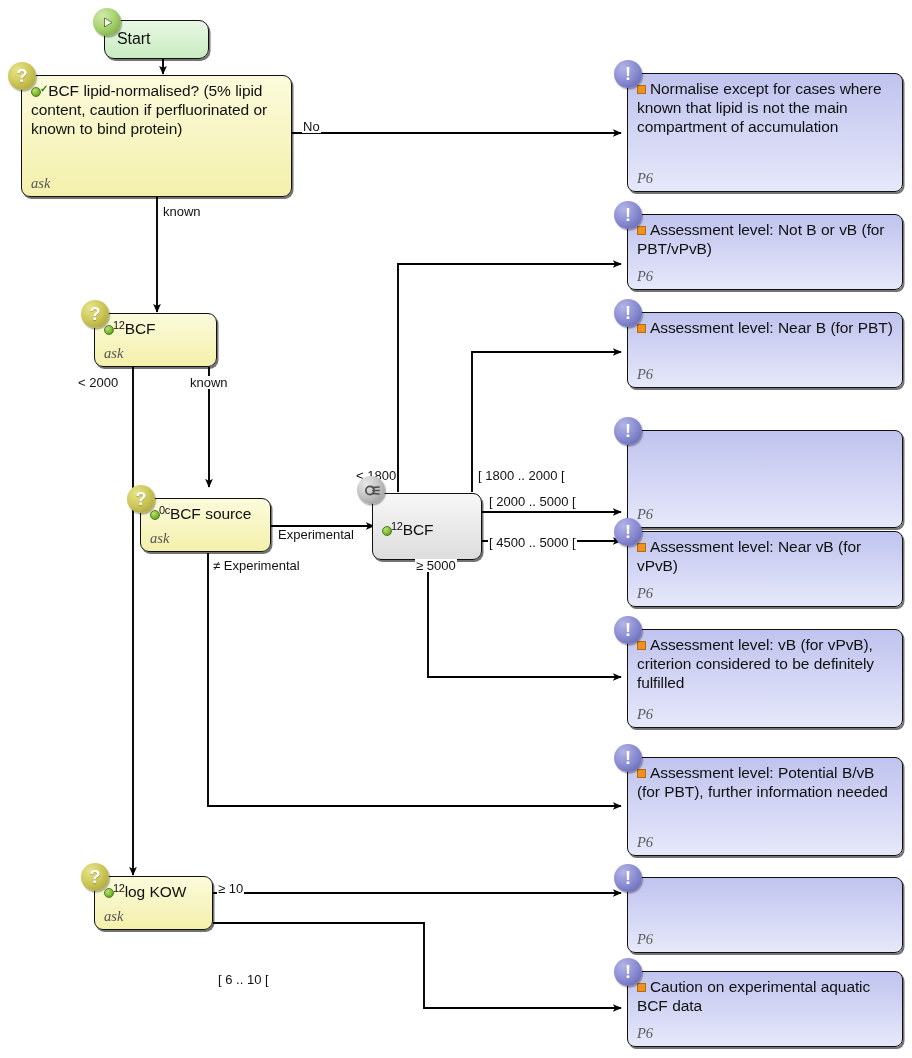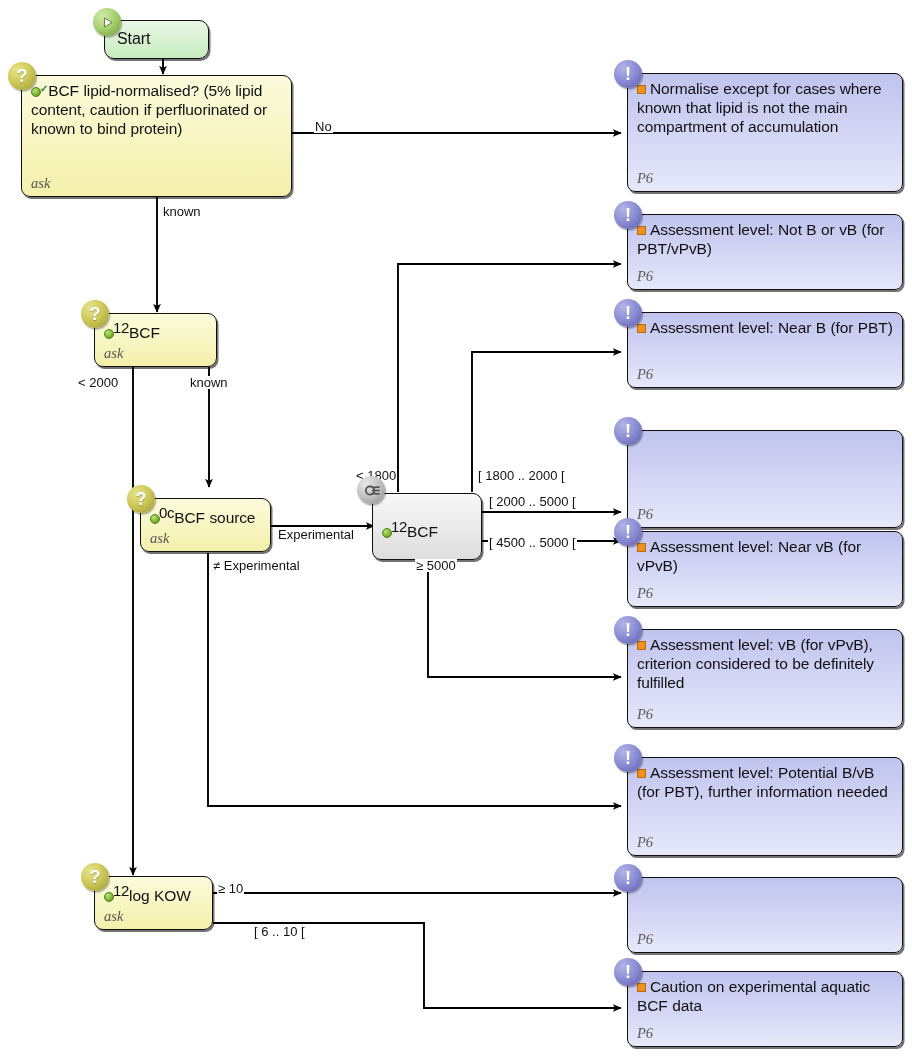--- a/index.html
+++ b/index.html
@@ -62,21 +62,21 @@
     font-style: italic;
     color: #555;
     margin-top: auto;
     padding-top: 2px;
     font-family: Liberation Serif, serif;
   }
   .n-info .subtitle { color: #5a5a5a; }
 
   
   .sup {
-    font-size: 15px;
+    font-size: 11px;
     vertical-align: 5px;
     letter-spacing: -0.3px;
     margin-left: -1px;
   }
   .greendot {
     display: inline-block;
     width: 10px; height: 10px;
     border-radius: 50%;
     background: radial-gradient(circle at 33% 30%, #b9e27a 0%, #7ab52e 60%, #4e7d16 100%);
     border: 0.5px solid #4e7d16;
@@ -176,33 +176,33 @@
       <path d="M481,541 L621,541"></path>
        info6 --&gt;
       <path d="M428,561 L428,677 L621,677"></path>
        info8 --&gt;
       <path d="M213,893 L621,893"></path>
        info9 --&gt;
       <path d="M213,923 L424,923 L424,1008 L621,1008"></path>
     </g>
   </svg>
 
-  <div class="elabel" style="left:314px; top:120px;">No</div>
+  <div class="elabel" style="left:302px; top:120px;">No</div>
   <div class="elabel" style="left:162px; top:205px;">known</div>
   <div class="elabel" style="left:77px;  top:376px;">&lt; 2000</div>
   <div class="elabel" style="left:189px; top:376px;">known</div>
   <div class="elabel" style="left:277px; top:528px;">Experimental</div>
   <div class="elabel" style="left:212px; top:559px;">≠ Experimental</div>
   <div class="elabel" style="left:355px; top:469px;">&lt; 1800</div>
   <div class="elabel" style="left:477px; top:469px;">[ 1800 .. 2000 [</div>
   <div class="elabel" style="left:488px; top:495px;">[ 2000 .. 5000 [</div>
   <div class="elabel" style="left:488px; top:536px;">[ 4500 .. 5000 [</div>
   <div class="elabel" style="left:415px; top:559px;">≥ 5000</div>
   <div class="elabel" style="left:217px; top:882px;">≥ 10</div>
-  <div class="elabel" style="left:217px; top:925px;margin-left:36px;">[ 6 .. 10 [</div>
+  <div class="elabel" style="left:217px; top:973px;">[ 6 .. 10 [</div>
 
   <div class="node n-start" style="left:104px; top:20px; width:105px; height:39px;">
     <div class="badge badge-start" style="left:-12px; top:-13px;">
       <svg width="15" height="15" viewBox="0 0 15 15">
           <polygon points="4.5,3 12,7.5 4.5,12" fill="#ffffff" stroke="#3f6b17" stroke-width="0.8"></polygon>
         </svg>
     </div>
     <div class="node-inner" style="padding:2px 9px 2px 12px; justify-content:center;">
       <div class="title">Start</div>
     </div>

